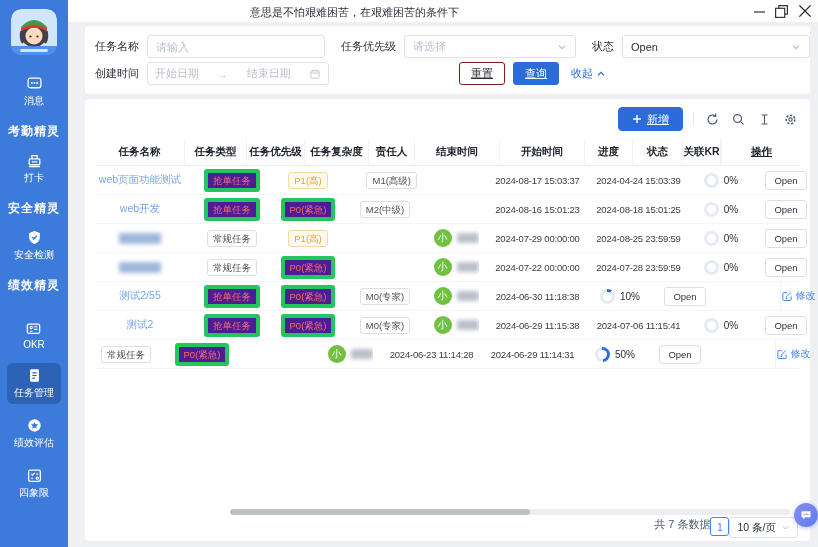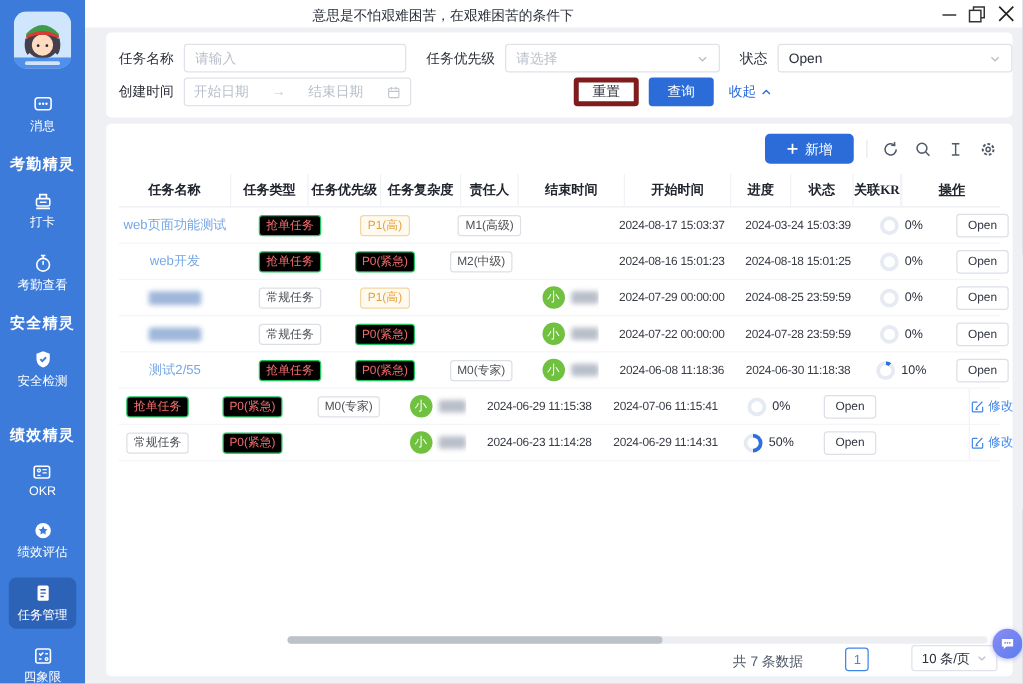--- a/index.html
+++ b/index.html
@@ -37,64 +37,64 @@
   .f-input::placeholder{color:#b9bfca;}
   .f-select{height:23px;border:1px solid #dfe2e8;border-radius:3px;display:flex;align-items:center;
     justify-content:space-between;padding:0 8px;font-size:11px;background:#fff;cursor:pointer;}
   .f-select .ph{color:#b9bfca;}
   .f-select .val{color:#2a2f3a;}
   .sel-priority{width:172px;}
   .sel-status{width:188px;}
   .f-range{width:182px;height:23px;border:1px solid #dfe2e8;border-radius:3px;display:flex;
     align-items:center;justify-content:space-between;padding:0 7px;font-size:11px;color:#b9bfca;cursor:pointer;}
   .f-actions{display:flex;align-items:center;margin-left:130px;gap:8px;}
-  .btn{height:23px;padding:0 11px;font-size:11px;border-radius:3px;border:4px solid #7f1d1d;
-    background:#fff;color:#2a2f3a;cursor:pointer;font-family:inherit;}
+  .btn{height:23px;padding:0 11px;font-size:11px;border-radius:3px;border:1px solid #7f1d1d;
+    background:#fff;color:#2a2f3a;cursor:pointer;font-family:inherit;text-decoration:underline;}
   .btn.primary{background:#2b6cd9;border-color:#2b6cd9;color:#fff;}
   .collapse{color:#2b6cd9;font-size:11px;margin-left:4px;display:inline-flex;align-items:center;
     gap:3px;cursor:pointer;text-decoration:none;}
   
   .table-card{flex:1;position:relative;padding:6px 10px 0;display:flex;flex-direction:column;
     min-height:0;margin-bottom:6px;}
   .t-toolbar{display:flex;justify-content:flex-end;align-items:center;gap:10px;padding:2px 2px 8px;}
   .btn.add{display:inline-flex;align-items:center;gap:5px;height:24px;padding:0 13px;border-radius:4px;}
   .tb-sep{width:1px;height:14px;background:#e7e9ee;}
   .tb-ico{width:16px;height:16px;display:flex;align-items:center;justify-content:center;
     cursor:pointer;color:#4e5969;}
   .thead{display:flex;border-bottom:1px solid #eceef2;}
   .th{flex:none;font-size:10.5px;font-weight:bold;color:#20242c;text-align:center;padding:6px 0;
     border-right:1px solid #f1f2f5;white-space:nowrap;overflow:hidden;}
   .th:last-child{border-right:none;text-decoration:underline;}
   .tr{display:flex;align-items:center;height:29px;border-bottom:1px solid #f4f5f7;font-size:10px;color:#30343c;gap:16px;}
   .td{flex:none;height:100%;display:flex;align-items:center;justify-content:center;overflow:hidden;white-space:nowrap;}
   .td.ops,.th.ops{border-left:1px solid #f1f2f5;}
   .name-link{color:#76a7e6;cursor:pointer;font-size:10.5px;}
   .tag{font-size:9.5px;padding:1px 5px;border-radius:3px;line-height:13px;white-space:nowrap;}
-  .tag-danger{color:#f56c6c;border:1px solid #22c55e;background:#000000;}
+  .tag-danger{color:#f56c6c;border:4px solid #22c55e;background:#4c1d95;}
   .tag-warning{color:#e6a23c;border:1px solid #f2d7a2;background:#fffaf0;}
   .tag-plain{color:#4e5155;border:1px solid #dcdfe5;background:#fff;}
   .status-tag{padding:2px 8px;color:#2f3440;border-radius:3px;}
   .date{font-size:9.5px;letter-spacing:-0.2px;color:#383c44;}
   .avatar{width:18px;height:18px;border-radius:50%;background:#6fc13f;color:#fff;font-size:10px;
     display:flex;align-items:center;justify-content:center;margin-right:5px;flex:none;}
   .blur{display:inline-block;background:#b9bfc9;border-radius:2px;filter:blur(2px);}
   .blur.name{width:42px;height:11px;background:#9fb7da;}
   .blur.owner{width:22px;height:10px;}
   .ring{width:15px;height:15px;border-radius:50%;position:relative;background:#e6eaf2;
     margin-right:5px;flex:none;}
   .ring::after{content:"";position:absolute;inset:3px;background:#fff;border-radius:50%;}
   .plabel{font-size:10px;color:#2a2f3a;}
   .action{display:inline-flex;align-items:center;gap:3px;font-size:10px;cursor:pointer;}
   .action.blue{color:#4086e8;text-align:right;}
   .action.red{color:#f56c6c;}
   .a-ico{display:flex;}
   .act-sep{width:1px;height:11px;background:#e7e9ee;margin:0 5px;}
   .h-scroll{position:absolute;left:145px;right:20px;bottom:26px;height:6px;background:#eceef1;border-radius:3px;}
   .h-thumb{width:300px;height:6px;background:#bdc2c9;border-radius:3px;cursor:pointer;}
-  .pager{position:absolute;right:12px;bottom:4px;display:flex;align-items:flex-end;gap:34px;
+  .pager{position:absolute;right:12px;bottom:4px;display:flex;align-items:flex-start;gap:0;
     font-size:11px;color:#4e5969;height:20px;}
   .page-btn{min-width:19px;height:19px;border:1px solid #4086e8;color:#4086e8;border-radius:3px;
     display:flex;align-items:center;justify-content:center;font-size:10.5px;background:#fff;cursor:pointer;}
   .size-select{height:21px;border:1px solid #dfe2e8;border-radius:3px;display:flex;align-items:center;
     gap:5px;padding:0 7px;font-size:10.5px;color:#2a2f3a;background:#fff;cursor:pointer;}
   .fab{position:absolute;right:0;top:503px;width:24px;height:24px;border-radius:50%;
     background:linear-gradient(135deg,#8a8df2,#5b7cf0);display:flex;align-items:center;
     justify-content:center;z-index:5;box-shadow:0 1px 4px rgba(80,90,220,.4);cursor:pointer;}
 </style>
 </head>
@@ -132,29 +132,20 @@
         <div class="s-section">考勤精灵</div>
         <div class="s-item">
           <span class="s-ico">
             <svg width="17" height="17" viewBox="0 0 16 16">
               <rect x="3" y="6.5" width="10" height="5.5" rx="1" fill="none" stroke="currentColor" stroke-width="1.2"></rect>
               <path d="M5.5 6.5 V3.5 h5 v3 M5.5 9.2 h5 M2.8 13.8 h10.4" fill="none" stroke="currentColor" stroke-width="1.2"></path>
             </svg>
           </span>
           <span class="s-label">打卡</span>
         </div>
-        <div class="s-item">
-          <span class="s-ico">
-            <svg width="17" height="17" viewBox="0 0 16 16">
-              <circle cx="8" cy="9.2" r="4.8" fill="none" stroke="currentColor" stroke-width="1.2"></circle>
-              <path d="M8 9.2 V6.4 M6.3 2.2 h3.4 M8 2.2 v2.2" fill="none" stroke="currentColor" stroke-width="1.2"></path>
-            </svg>
-          </span>
-          <span class="s-label">考勤查看</span>
-        </div>
         <div class="s-section">安全精灵</div>
         <div class="s-item">
           <span class="s-ico">
             <svg width="17" height="17" viewBox="0 0 16 16">
               <path d="M8 1.8 13 3.8 V7.6 C13 11.2 10.9 13.2 8 14.2 C5.1 13.2 3 11.2 3 7.6 V3.8 Z" fill="currentColor"></path>
               <path d="M5.9 7.8 7.4 9.3 10.2 6.4" fill="none" stroke="#3c7bd9" stroke-width="1.4"></path>
             </svg>
           </span>
           <span class="s-label">安全检测</span>
         </div>
@@ -162,37 +153,37 @@
         <div class="s-item">
           <span class="s-ico">
             <svg width="17" height="17" viewBox="0 0 16 16">
               <rect x="2.2" y="3.8" width="11.6" height="8.8" rx="1.5" fill="none" stroke="currentColor" stroke-width="1.2"></rect>
               <circle cx="5.8" cy="7" r="1.1" fill="none" stroke="currentColor" stroke-width="1"></circle>
               <path d="M8.5 6.3 h3.2 M8.5 8.8 h3.2 M4.6 10.6 h2.4" fill="none" stroke="currentColor" stroke-width="1"></path>
             </svg>
           </span>
           <span class="s-label">OKR</span>
         </div>
+        <div class="s-item active">
+          <span class="s-ico">
+            <svg width="17" height="17" viewBox="0 0 16 16">
+              <rect x="3.8" y="2.2" width="8.4" height="11.6" rx="1.2" fill="currentColor"></rect>
+              <path d="M6 5.5 h4 M6 8 h4 M6 10.5 h2.5" stroke="#2d63b6" stroke-width="1.1"></path>
+            </svg>
+          </span>
+          <span class="s-label">任务管理</span>
+        </div>
         <div class="s-item">
           <span class="s-ico">
             <svg width="17" height="17" viewBox="0 0 16 16">
               <circle cx="8" cy="8" r="5.8" fill="currentColor"></circle>
               <path d="M8 4.6 l1.05 2.1 2.3 0.33 -1.66 1.62 0.39 2.3 L8 9.85 5.92 10.95 6.31 8.65 4.65 7.03 6.95 6.7 Z" fill="#3c7bd9"></path>
             </svg>
           </span>
           <span class="s-label">绩效评估</span>
-        </div>
-        <div class="s-item active">
-          <span class="s-ico">
-            <svg width="17" height="17" viewBox="0 0 16 16">
-              <rect x="3.8" y="2.2" width="8.4" height="11.6" rx="1.2" fill="currentColor"></rect>
-              <path d="M6 5.5 h4 M6 8 h4 M6 10.5 h2.5" stroke="#2d63b6" stroke-width="1.1"></path>
-            </svg>
-          </span>
-          <span class="s-label">任务管理</span>
         </div>
         <div class="s-item">
           <span class="s-ico">
             <svg width="17" height="17" viewBox="0 0 16 16">
               <rect x="2.5" y="3" width="11" height="10.5" rx="1.5" fill="none" stroke="currentColor" stroke-width="1.2"></rect>
               <path d="M5 6.4 6.2 7.6 8.2 5.6 M9.6 6.6 h2 M4.8 10.6 h2" fill="none" stroke="currentColor" stroke-width="1.1"></path>
               <circle cx="10.6" cy="10.5" r="1" fill="none" stroke="currentColor" stroke-width="1"></circle>
             </svg>
           </span>
           <span class="s-label">四象限</span>
@@ -312,40 +303,40 @@
         <div class="thead" id="thead">
             <div class="th" style="width: 90px;">任务名称</div>
             <div class="th" style="width: 62px;">任务类型</div>
             <div class="th" style="width: 58px;">任务优先级</div>
             <div class="th" style="width: 64px;">任务复杂度</div>
             <div class="th" style="width: 46px;">责任人</div>
             <div class="th" style="width: 85px;">结束时间</div>
             <div class="th" style="width: 85px;">开始时间</div>
             <div class="th" style="width: 48px;">进度</div>
             <div class="th" style="width: 50px;">状态</div>
-            <div class="th" style="width: 38px; font-family: Liberation Serif, serif;">关联KR</div>
+            <div class="th" style="width: 38px;">关联KR</div>
             <div class="th ops" style="width: 80px;">操作</div>
           </div>
         <div id="tbody">
             <div class="tr">
               <div class="td" style="width: 90px;">
                 <span class="name-link">web页面功能测试</span>
               </div>
               <div class="td" style="width: 62px;">
                 <span class="tag tag-danger">抢单任务</span>
               </div>
               <div class="td" style="width: 58px;">
                 <span class="tag tag-warning">P1(高)</span>
               </div>
               <div class="td" style="width: 64px; justify-content: flex-end;">
                 <span class="tag tag-plain">M1(高级)</span>
               </div>
               <div class="td" style="width: 46px;"></div>
               <div class="td date" style="width: 85px;">2024-08-17 15:03:37</div>
-              <div class="td date" style="width: 85px;">2024-03-24 15:03:39</div>
+              <div class="td date" style="width: 85px;">2024-04-24 15:03:39</div>
               <div class="td" style="width: 48px;">
                 <span class="ring"></span>
                 <span class="plabel">0%</span>
               </div>
               <div class="td" style="width: 50px;">
                 <span class="tag tag-plain status-tag">Open</span>
               </div>
               <div class="td" style="width: 38px;"></div>
               <div class="td ops" style="width: 80px;">
                 <span class="action blue">
@@ -499,21 +490,20 @@
               <div class="td" style="width: 58px;">
                 <span class="tag tag-danger">P0(紧急)</span>
               </div>
               <div class="td" style="width: 64px;">
                 <span class="tag tag-plain">M0(专家)</span>
               </div>
               <div class="td" style="width: 46px;">
                 <span class="avatar">小</span>
                 <span class="blur owner"></span>
               </div>
-              <div class="td date" style="width: 85px;">2024-06-08 11:18:36</div>
               <div class="td date" style="width: 85px;">2024-06-30 11:18:38</div>
               <div class="td" style="width: 48px;">
                 <span class="ring" style="background: conic-gradient(rgb(46, 111, 224) 36deg, rgb(230, 234, 242) 36deg, rgb(230, 234, 242) 360deg);"></span>
                 <span class="plabel">10%</span>
               </div>
               <div class="td" style="width: 50px;">
                 <span class="tag tag-plain status-tag">Open</span>
               </div>
               <div class="td" style="width: 38px;"></div>
               <div class="td ops" style="width: 80px;">
@@ -532,20 +522,23 @@
                     <svg width="12" height="12" viewBox="0 0 16 16">
                       <path d="M2.5 4.2 h11 M6 4.2 V2.8 h4 v1.4 M4 4.2 l0.6 9 a1 1 0 0 0 1 0.9 h4.8 a1 1 0 0 0 1 -0.9 l0.6 -9" fill="none" stroke="currentColor" stroke-width="1.2"></path>
                       <path d="M6.6 6.5 v5 M9.4 6.5 v5" stroke="currentColor" stroke-width="1.1"></path>
                     </svg>
                   </span>
                   <span>删除</span>
                 </span>
               </div>
             </div>
             <div class="tr">
+              <div class="td" style="width: 90px;">
+                <span class="name-link">测试2</span>
+              </div>
               <div class="td" style="width: 62px;">
                 <span class="tag tag-danger">抢单任务</span>
               </div>
               <div class="td" style="width: 58px;">
                 <span class="tag tag-danger">P0(紧急)</span>
               </div>
               <div class="td" style="width: 64px;">
                 <span class="tag tag-plain">M0(专家)</span>
               </div>
               <div class="td" style="width: 46px;">

